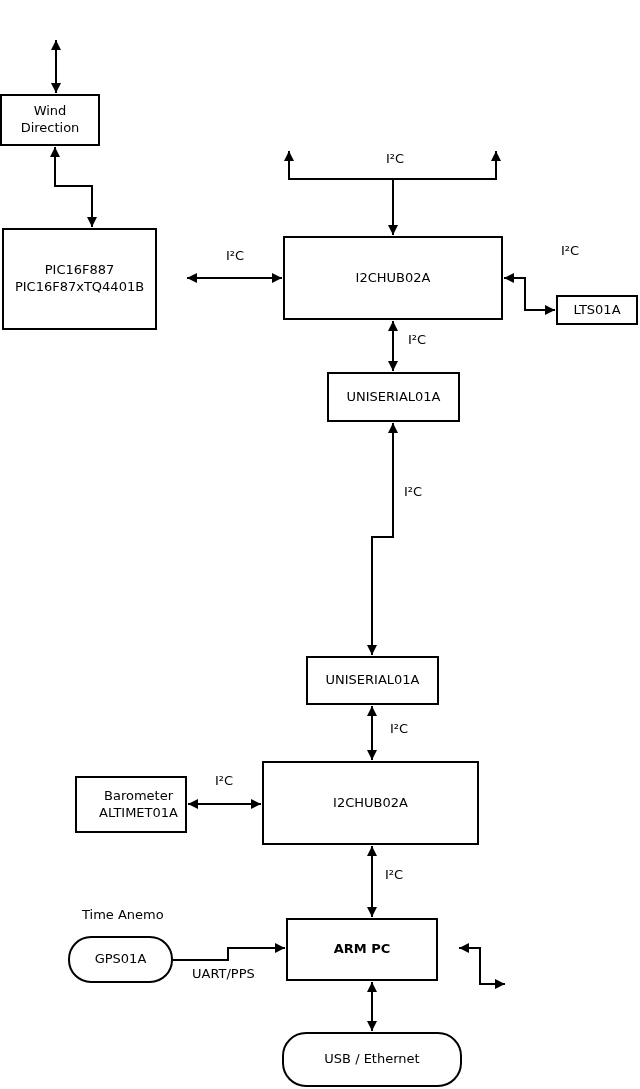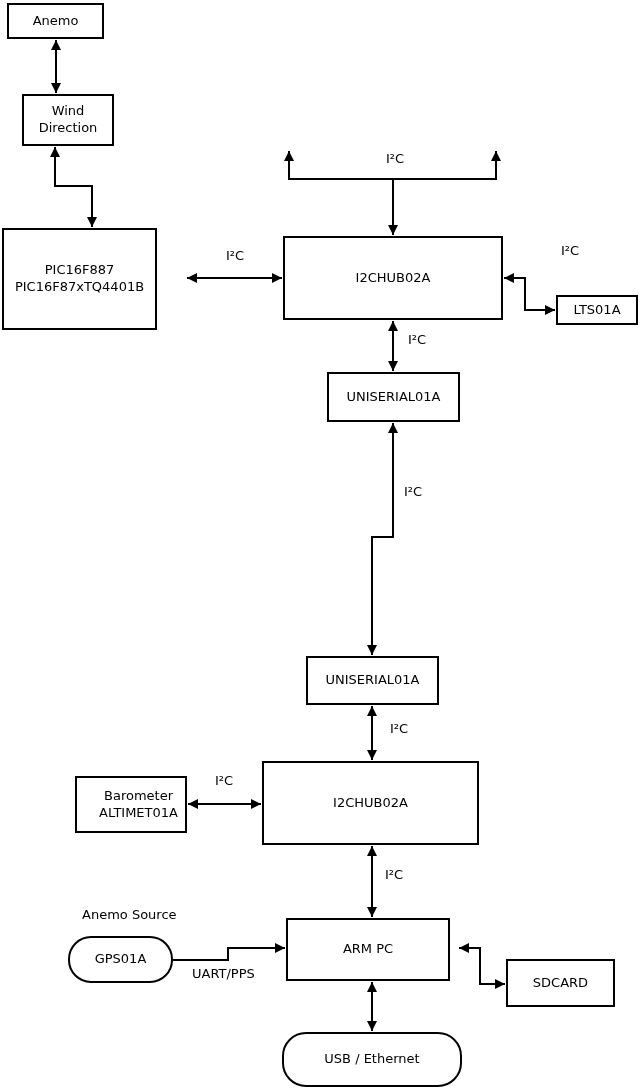--- a/index.html
+++ b/index.html
@@ -61,23 +61,22 @@
       <path d="M393,423 V537 H372 V655" marker-start="url(#ah)" marker-end="url(#ah)"></path>
       <path d="M372,706 V760" marker-start="url(#ah)" marker-end="url(#ah)"></path>
       <path d="M188,804 H261" marker-start="url(#ah)" marker-end="url(#ah)"></path>
       <path d="M372,846 V917" marker-start="url(#ah)" marker-end="url(#ah)"></path>
       <path d="M173,960 H228 V948 H285" marker-end="url(#ah)"></path>
       <path d="M459,948 H480 V984 H505" marker-start="url(#ah)" marker-end="url(#ah)"></path>
       <path d="M372,982 V1031" marker-start="url(#ah)" marker-end="url(#ah)"></path>
     </g>
   </svg>
 
-  <div class="box" style="left:7px;   top:3px;    width:97px;  height:36px;">Anemo</div>
 
-  <div class="box" style="left:22px;   top:94px;   width:92px; height:52px;">Wind
+  <div class="box" style="left:0;   top:94px;   width:100px; height:52px;">Wind
 Direction</div>
 
   <div class="box" style="left:2px;   top:228px;  width:155px; height:102px;">PIC16F887
 PIC16F87xTQ4401B</div>
 
 
 
   <div class="box" style="left:283px; top:236px;  width:220px; height:84px;">I2CHUB02A</div>
 
   <div class="box" style="left:556px; top:295px;  width:82px;  height:30px;">LTS01A</div>
@@ -86,39 +85,38 @@
 
   <div class="box" style="left:306px; top:656px;  width:133px; height:49px;">UNISERIAL01A</div>
 
   <div class="box" style="left:262px; top:761px;  width:217px; height:84px;">I2CHUB02A</div>
 
   <div class="box" style="left:75px;  top:776px;  width:112px; height:57px;padding-left:15px;">Barometer
 ALTIMET01A</div>
 
   <div class="box" style="left:68px;  top:936px;  width:105px; height:47px;border-radius:23px;">GPS01A</div>
 
-  <div class="box" style="left:286px; top:918px;  width:164px; height:63px;">ARM PC</div>
+  <div class="box" style="left:286px; top:918px;  width:152px; height:63px;font-weight:bold;">ARM PC</div>
 
-  <div class="box" style="left:506px; top:959px;  width:109px; height:48px;">SDCARD</div>
 
   <div class="box" style="left:282px; top:1032px; width:180px; height:55px;border-radius:24px;">USB / Ethernet</div>
 
   <div class="edge-label" style="left:386px; top:152px;">I²C</div>
 
   <div class="edge-label" style="left:226px; top:249px;">I²C</div>
 
   <div class="edge-label" style="left:561px; top:244px;">I²C</div>
 
   <div class="edge-label" style="left:408px; top:333px;">I²C</div>
 
   <div class="edge-label" style="left:404px; top:485px;">I²C</div>
 
   <div class="edge-label" style="left:390px; top:722px;">I²C</div>
 
   <div class="edge-label" style="left:215px; top:774px;">I²C</div>
 
   <div class="edge-label" style="left:385px; top:868px;">I²C</div>
 
-  <div class="edge-label" style="left:82px; top:908px;">Anemo Source</div>
+  <div class="edge-label" style="left:82px; top:908px;">Time Anemo</div>
 
   <div class="edge-label" style="left:192px; top:967px;">UART/PPS</div>
 
 </div>
 
 </body></html>

